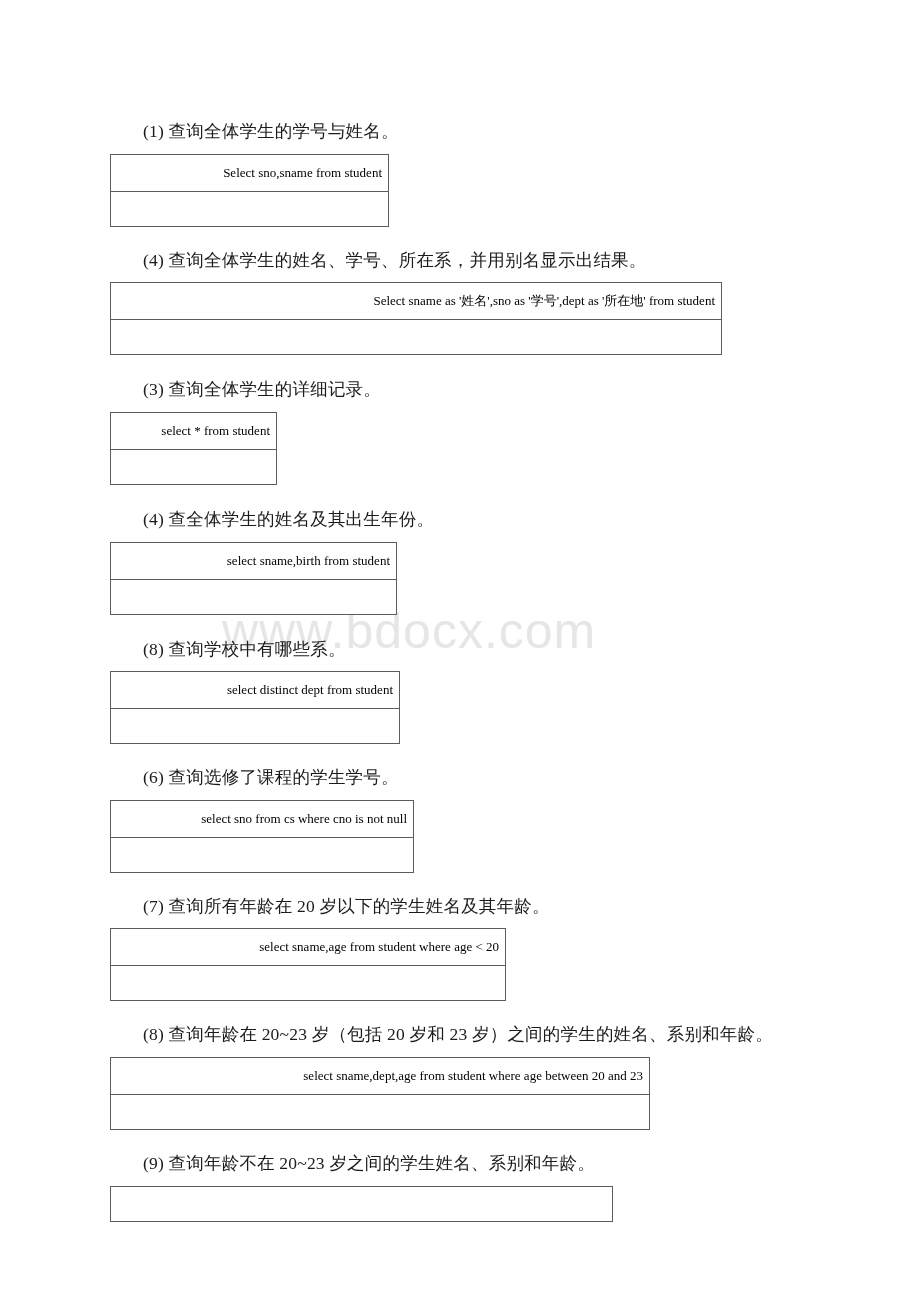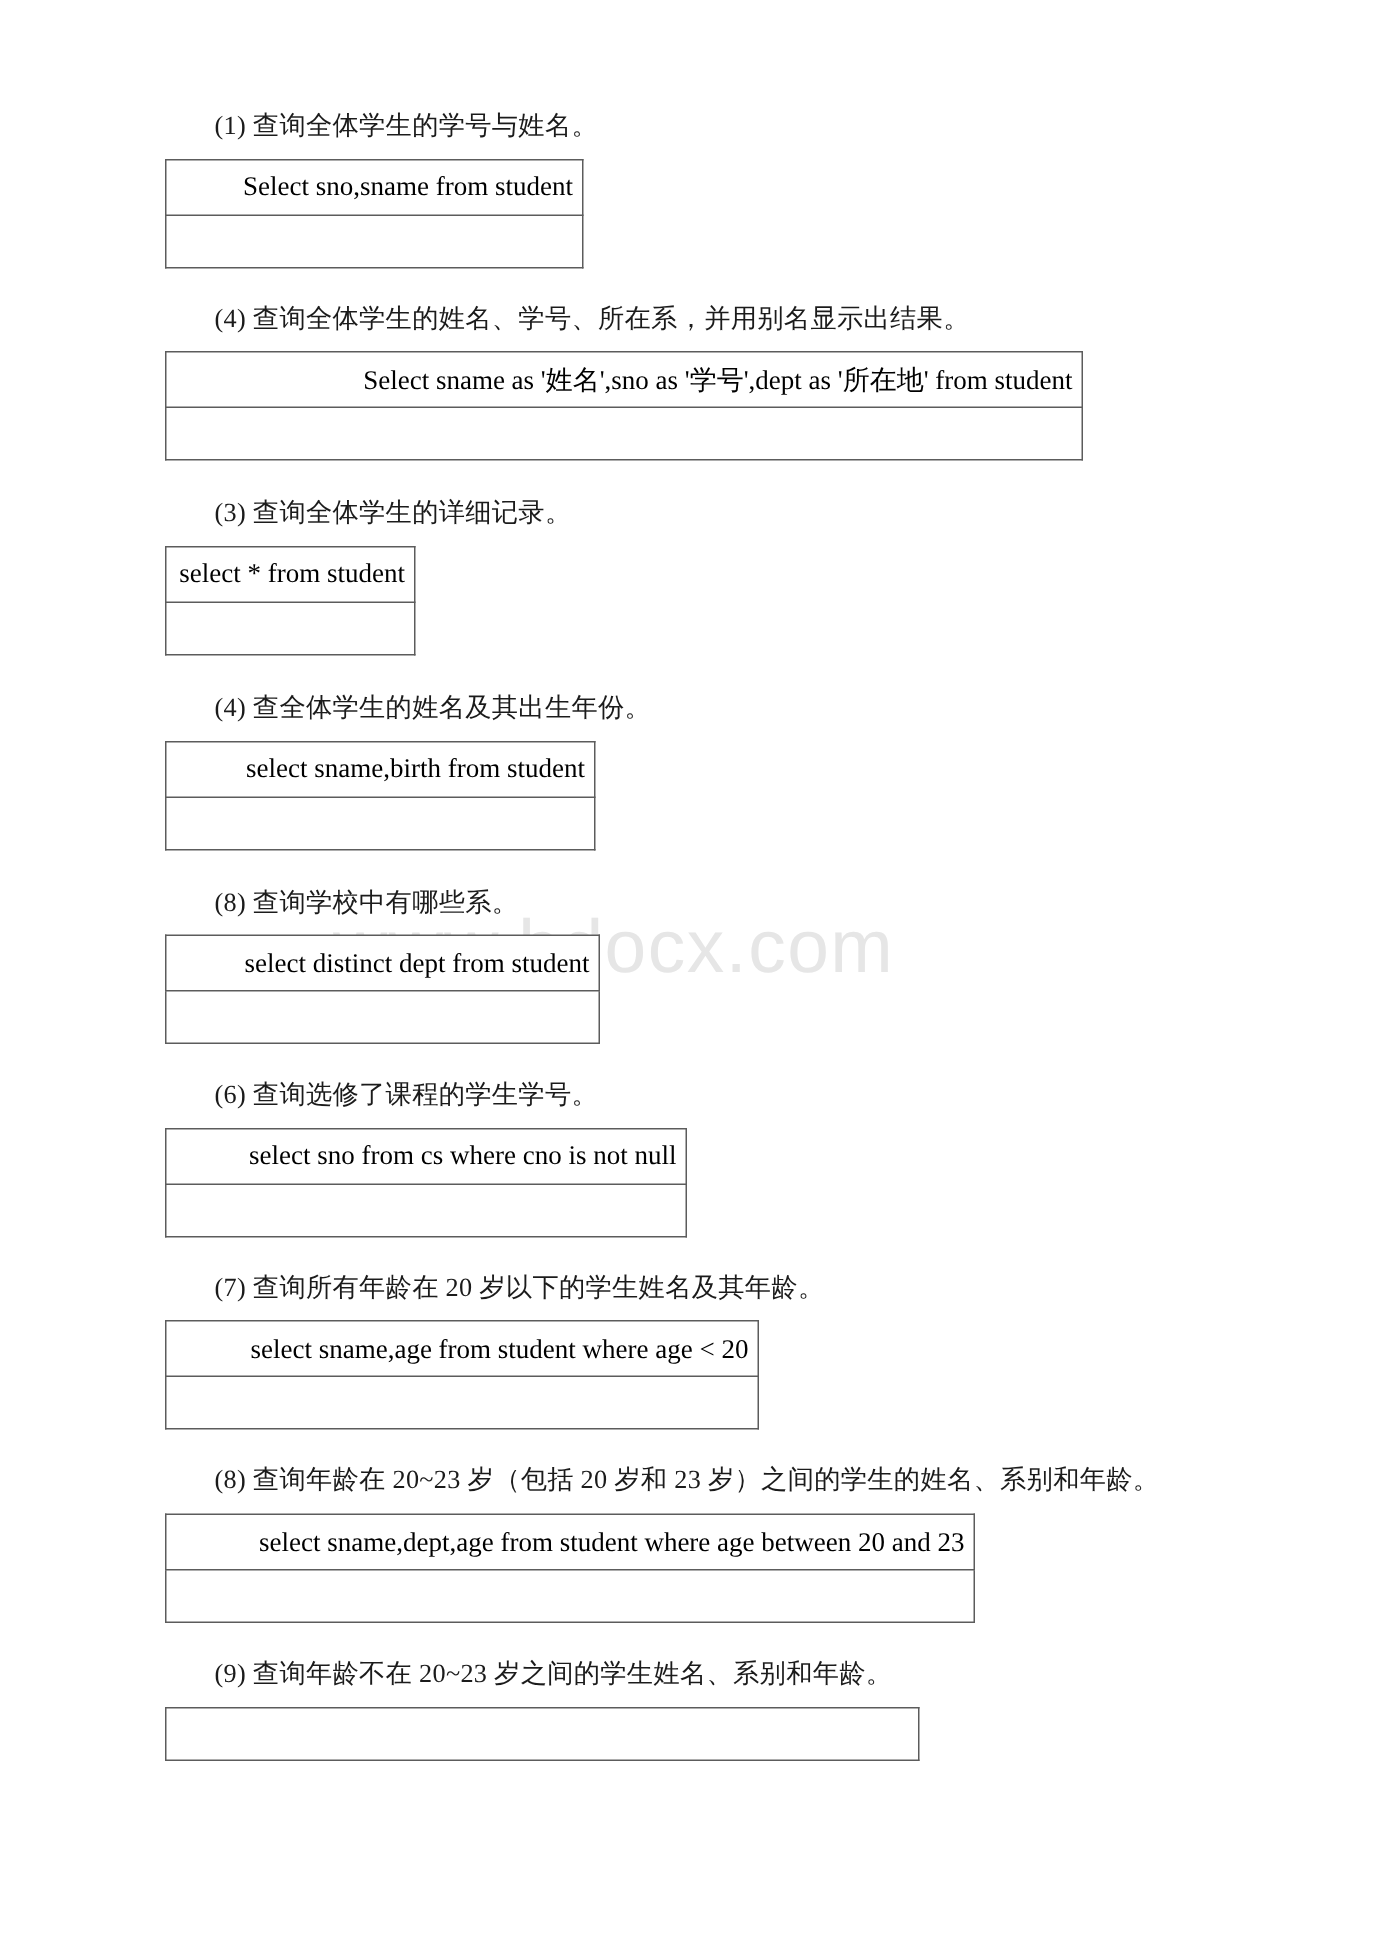--- a/index.html
+++ b/index.html
@@ -63,31 +63,31 @@
   }
   .answer-table td {
     border: 1px solid #5c5c5c;
     padding: 0;
     background: #ffffff;
   }
   .answer-table td.filled {
     height: 36px;
     text-align: right;
     padding-right: 6px;
-    font-size: 18px;
+    font-size: 13px;
     white-space: nowrap;
     vertical-align: middle;
     color: #000000;
   }
   .answer-table td.blank {
     height: 34px;
   }
 
   
-  .q1  { padding-top: 72px; }
+  .q1  { padding-top: 120px; }
   .q2  { padding-top: 22px; }
   .q3  { padding-top: 23px; }
   .q4  { padding-top: 23px; }
   .q5  { padding-top: 23px; }
   .q6  { padding-top: 22px; }
   .q7  { padding-top: 22px; }
   .q8  { padding-top: 22px; }
   .q9  { padding-top: 22px; }
 
   .gap { height: 10px; }
@@ -172,21 +172,21 @@
         <tr>
           <td class="blank"></td>
         </tr>
       </tbody>
         </table>
     </div>
 
     <div class="qblock q6">
       <div class="qtext">(6) 查询选修了课程的学生学号。</div>
       <div class="gap"></div>
-      <table class="answer-table" style="width:348px">
+      <table class="answer-table" style="width:304px">
         <tbody>
             <tr>
           <td class="filled">select sno from cs where cno is not null</td>
         </tr>
         <tr>
           <td class="blank"></td>
         </tr>
       </tbody>
         </table>
     </div>

